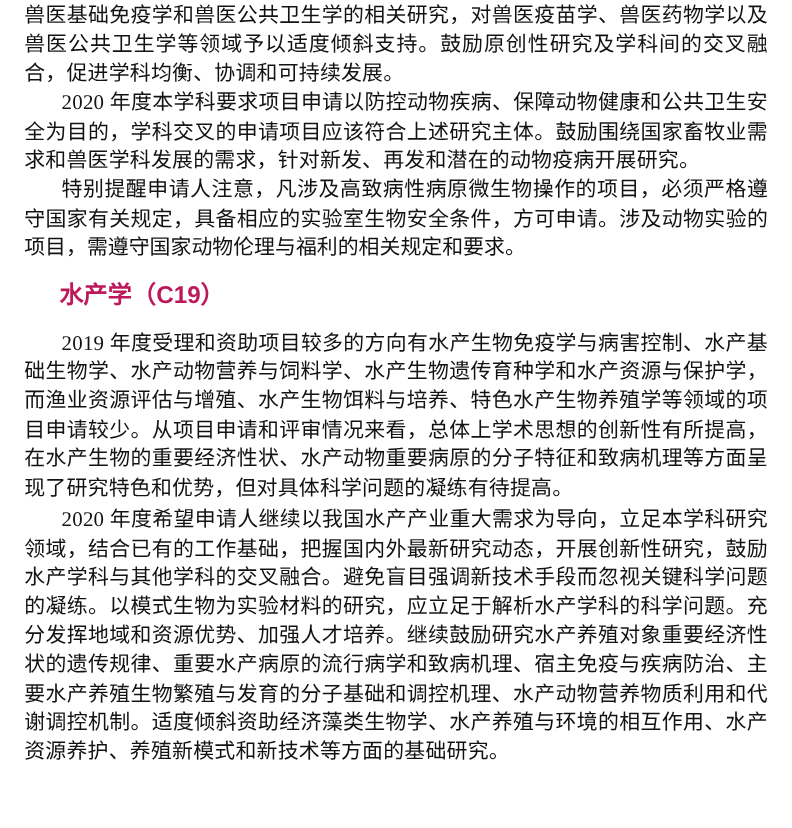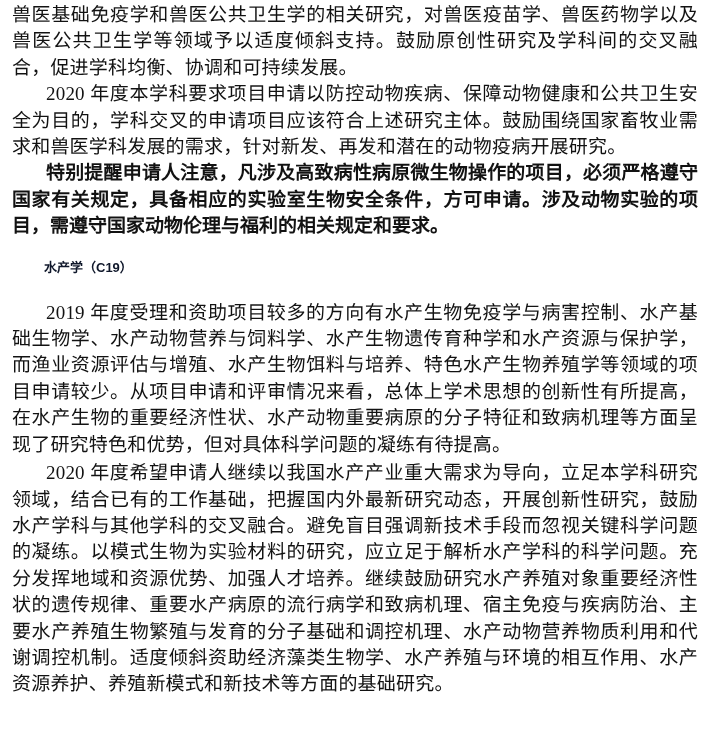--- a/index.html
+++ b/index.html
@@ -9,50 +9,50 @@
   }
   body {
     width: 720px;
     height: 753px;
     overflow: hidden;
   }
   .page {
     box-sizing: border-box;
     width: 720px;
     height: 753px;
-    padding: 2px 22px 0 12px;
+    padding: 2px 22px 0 22px;
     background: #ffffff;
     color: #121212;
   }
   p.body {
     margin: 0;
     font-family: "Liberation Serif", "DejaVu Serif", serif;
     font-size: 19px;
     line-height: 26.4px;
     text-align: justify;
     letter-spacing: 0.2px;
   }
   p.indent {
     text-indent: 34px;
   }
   p.bold {
     font-family: "Liberation Sans", "DejaVu Sans", sans-serif;
-    font-weight: 700;
+    font-weight: 400;
     letter-spacing: 0px;
   }
   p.p6 { margin-top: 18px; }
   p.p7 { margin-top: 2px; }
   h2.heading {
     margin: 14px 0 11px 0;
     padding-left: 32px;
     font-family: "Liberation Sans", "DejaVu Sans", sans-serif;
     font-weight: 700;
-    font-size: 13px;
+    font-size: 22px;
     line-height: 28px;
-    color: #0f172a;
+    color: #be185d;
   }
 </style>
 </head>
 <body>
 
 <div class="page">
   <p class="body">兽医基础免疫学和兽医公共卫生学的相关研究，对兽医疫苗学、兽医药物学以及兽医公共卫生学等领域予以适度倾斜支持。鼓励原创性研究及学科间的交叉融合，促进学科均衡、协调和可持续发展。</p>
   <p class="body indent">2020 年度本学科要求项目申请以防控动物疾病、保障动物健康和公共卫生安全为目的，学科交叉的申请项目应该符合上述研究主体。鼓励围绕国家畜牧业需求和兽医学科发展的需求，针对新发、再发和潜在的动物疫病开展研究。</p>
   <p class="body indent bold">特别提醒申请人注意，凡涉及高致病性病原微生物操作的项目，必须严格遵守国家有关规定，具备相应的实验室生物安全条件，方可申请。涉及动物实验的项目，需遵守国家动物伦理与福利的相关规定和要求。</p>
   <h2 class="heading">水产学（C19）</h2>

